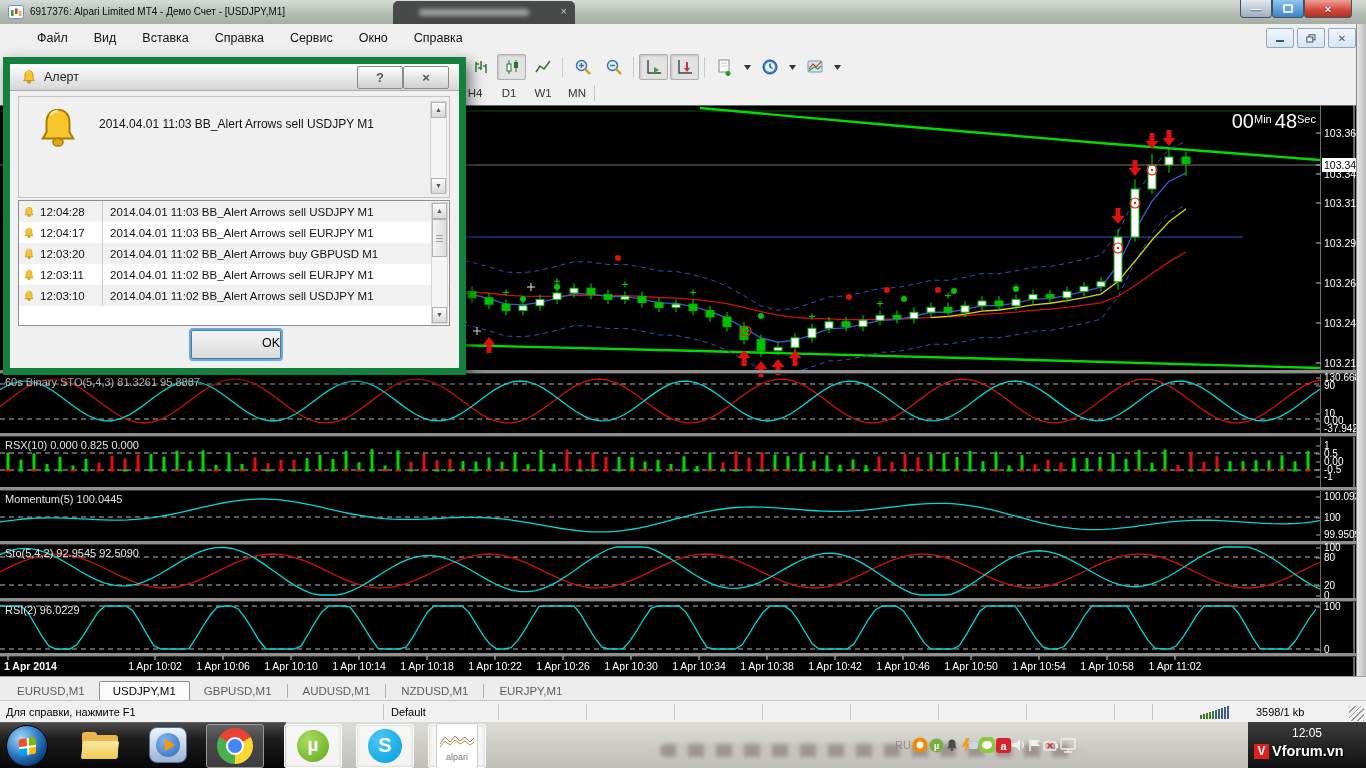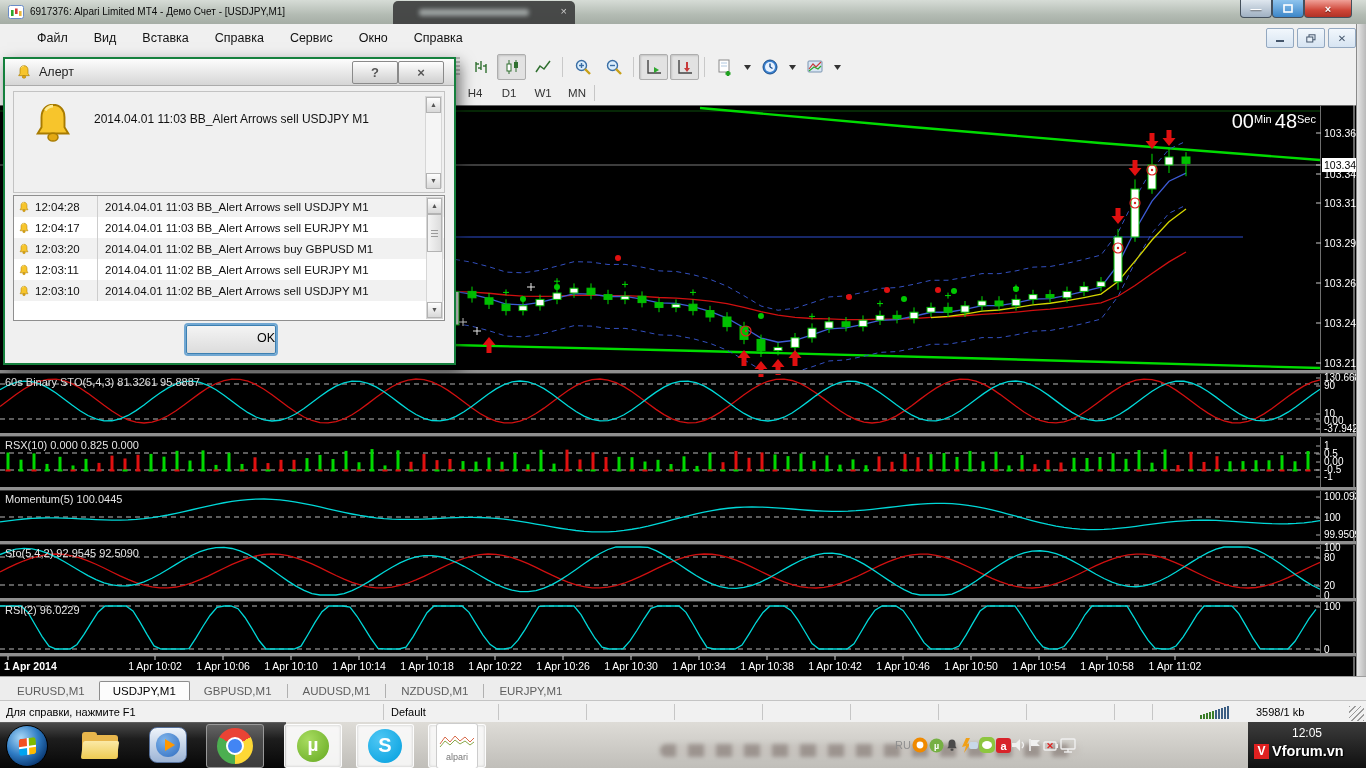--- a/index.html
+++ b/index.html
@@ -102,21 +102,21 @@
   .alp .txt{font-size:9px;color:#777;margin-top:-2px;}
   .tray{position:absolute;left:895px;top:722px;height:46px;display:flex;align-items:center;gap:1px;}
   .tico{display:flex;align-items:center;justify-content:center;}
   .clockzone{position:absolute;left:1248px;top:722px;width:118px;height:48px;background:linear-gradient(180deg,#3c3c3c,#0e0e0e);}
   .clock{position:absolute;left:0;top:4px;width:118px;text-align:center;color:#fff;font-size:12px;}
   .wmark{position:absolute;left:6px;top:21px;display:flex;align-items:center;gap:3px;}
   .wcheck{width:15px;height:15px;background:#e02020;color:#fff;font-size:12px;font-weight:bold;text-align:center;line-height:15px;}
   .wtext{color:#fff;font-weight:bold;font-size:14.5px;text-shadow:1px 1px 0 #000,0 0 3px #000;}
   
   .dialog{position:absolute;left:3px;top:57px;width:449px;height:304px;background:#f0f0f0;
-    border:2px solid #15803d;box-shadow:4px 6px 14px rgba(0,0,0,.55);z-index:50;}
+    border:7px solid #15803d;box-shadow:4px 6px 14px rgba(0,0,0,.55);z-index:50;}
   .dtitle{position:absolute;left:0;top:0;width:100%;height:26px;
     background:linear-gradient(180deg,#fdfdfd,#d6d6d6);border-bottom:1px solid #ababab;}
   .dtitle .dtxt{position:absolute;left:34px;top:0;line-height:26px;font-size:12.5px;color:#222;}
   .dtitle .dbell{position:absolute;left:11px;top:5px;width:16px;height:16px;}
   .dhbtn{position:absolute;top:2px;width:44px;height:21px;background:linear-gradient(180deg,#fefefe,#cfcfcf);
     border:1px solid #8a8a8a;border-radius:2px;text-align:center;line-height:21px;font-size:13px;font-weight:bold;color:#555;}
   .msgpanel{position:absolute;left:8px;top:32px;width:430px;height:100px;background:#f0f0f0;border:1px solid #c3c3c3;}
   .bigbell{position:absolute;left:16px;top:8px;width:46px;height:46px;}
   .msgtext{position:absolute;left:80px;top:20px;width:320px;font-size:12px;color:#111;}
   .sb{position:absolute;right:2px;width:15px;background:#f5f5f5;border:1px solid #d6d6d6;}

